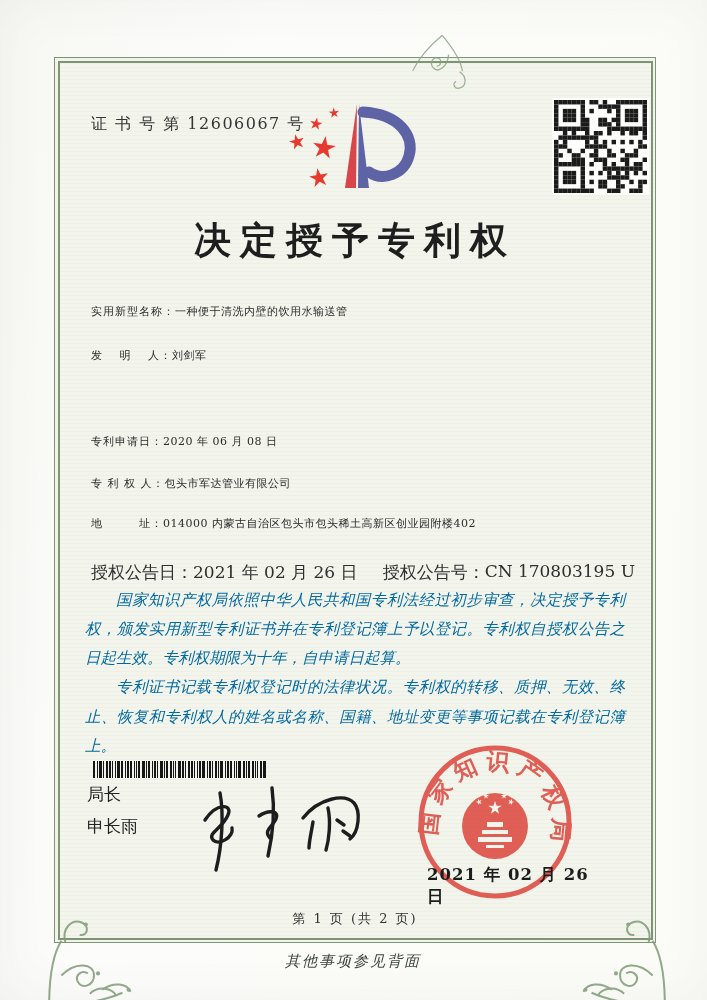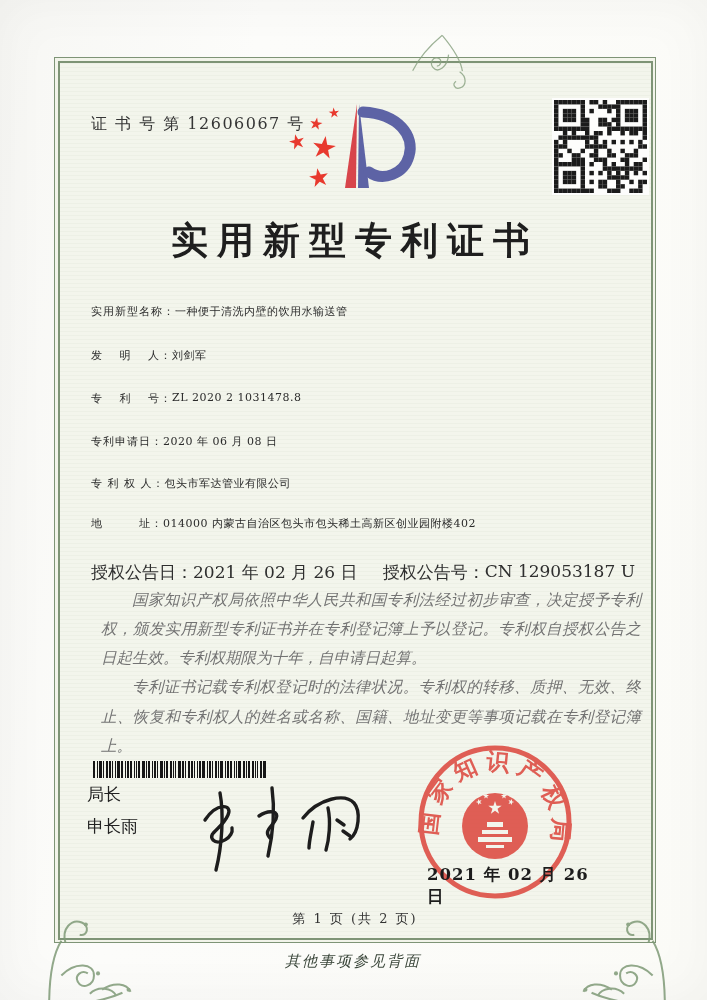--- a/index.html
+++ b/index.html
@@ -40,23 +40,22 @@
     letter-spacing:9px;color:#1e1e1e;
   }
   .row{position:absolute;left:36px;display:flex;align-items:flex-start;font-size:11px;color:#2b2b2b;}
   .row .lbl{white-space:pre;letter-spacing:1px;}
   .row .val{letter-spacing:.5px;}
   .row .val.wrap{display:inline-block;max-width:470px;}
   .row2{position:absolute;left:36px;right:20px;display:flex;justify-content:space-between;font-size:17px;}
   .pair{display:flex;text-align:right;}
   .paras{
     position:absolute;left:30px;top:528px;width:540px;
-    font-size:15.5px;line-height:1.88;font-style:italic;color:#737373;
+    font-size:15.5px;line-height:1.88;font-style:italic;color:#0369a1;
     text-align:justify;
-    margin-left:16px;
   }
   .paras p{margin:0;text-indent:2em;}
   .barcode{position:absolute;left:38px;top:703px;width:176px;height:17px;}
   .signer{position:absolute;left:32px;top:720px;font-size:17px;line-height:1.9;color:#222;}
   .signature{position:absolute;left:132px;top:722px;width:195px;height:100px;}
   .seal{position:absolute;left:352px;top:676px;width:176px;height:176px;}
   .seal-date{
     position:absolute;left:372px;top:806px;width:180px;
     font-size:16.5px;color:#1c1c1c;letter-spacing:1px;font-weight:600;
   }
@@ -361,54 +360,50 @@
           <rect x="35.42857142857143" y="88.57142857142858" width="4.428571428571429" height="4.428571428571429"></rect>
           <rect x="53.142857142857146" y="88.57142857142858" width="4.428571428571429" height="4.428571428571429"></rect>
           <rect x="57.57142857142858" y="88.57142857142858" width="4.428571428571429" height="4.428571428571429"></rect>
           <rect x="62" y="88.57142857142858" width="4.428571428571429" height="4.428571428571429"></rect>
           <rect x="75.28571428571429" y="88.57142857142858" width="4.428571428571429" height="4.428571428571429"></rect>
           <rect x="79.71428571428572" y="88.57142857142858" width="4.428571428571429" height="4.428571428571429"></rect>
           <rect x="84.14285714285715" y="88.57142857142858" width="4.428571428571429" height="4.428571428571429"></rect>
         </g>
       </svg>
 
-    <div class="title">实用新型专利证书</div>
+    <div class="title">决定授予专利权</div>
 
     <div class="row" style="top:246px">
       <span class="lbl">实用新型名称：</span>
       <span class="val">一种便于清洗内壁的饮用水输送管</span>
     </div>
     <div class="row" style="top:290px">
       <span class="lbl">发　 明 　人：</span>
       <span class="val">刘剑军</span>
-    </div>
-    <div class="row" style="top:333px">
-      <span class="lbl">专　 利 　号：</span>
-      <span class="val">ZL 2020 2 1031478.8</span>
     </div>
     <div class="row" style="top:376px">
       <span class="lbl">专利申请日：</span>
       <span class="val">2020 年 06 月 08 日</span>
     </div>
     <div class="row" style="top:418px">
       <span class="lbl">专 利 权 人：</span>
       <span class="val">包头市军达管业有限公司</span>
     </div>
     <div class="row" style="top:458px">
       <span class="lbl">地　　　址：</span>
       <span class="val wrap">014000  内蒙古自治区包头市包头稀土高新区创业园附楼402</span>
     </div>
     <div class="row2" style="top:503px">
       <span class="pair">
         <span class="lbl">授权公告日：</span>
         <span class="val">2021 年 02 月 26 日</span>
       </span>
       <span class="pair">
         <span class="lbl">授权公告号：</span>
-        <span class="val">CN 129053187 U</span>
+        <span class="val">CN 170803195 U</span>
       </span>
     </div>
 
     <div class="paras">
       <p>国家知识产权局依照中华人民共和国专利法经过初步审查，决定授予专利权，颁发实用新型专利证书并在专利登记簿上予以登记。专利权自授权公告之日起生效。专利权期限为十年，自申请日起算。</p>
       <p>专利证书记载专利权登记时的法律状况。专利权的转移、质押、无效、终止、恢复和专利权人的姓名或名称、国籍、地址变更等事项记载在专利登记簿上。</p>
     </div>
 
     <svg id="barcode" class="barcode" viewBox="0 0 176 17" preserveAspectRatio="none">
         <g fill="#161616">

